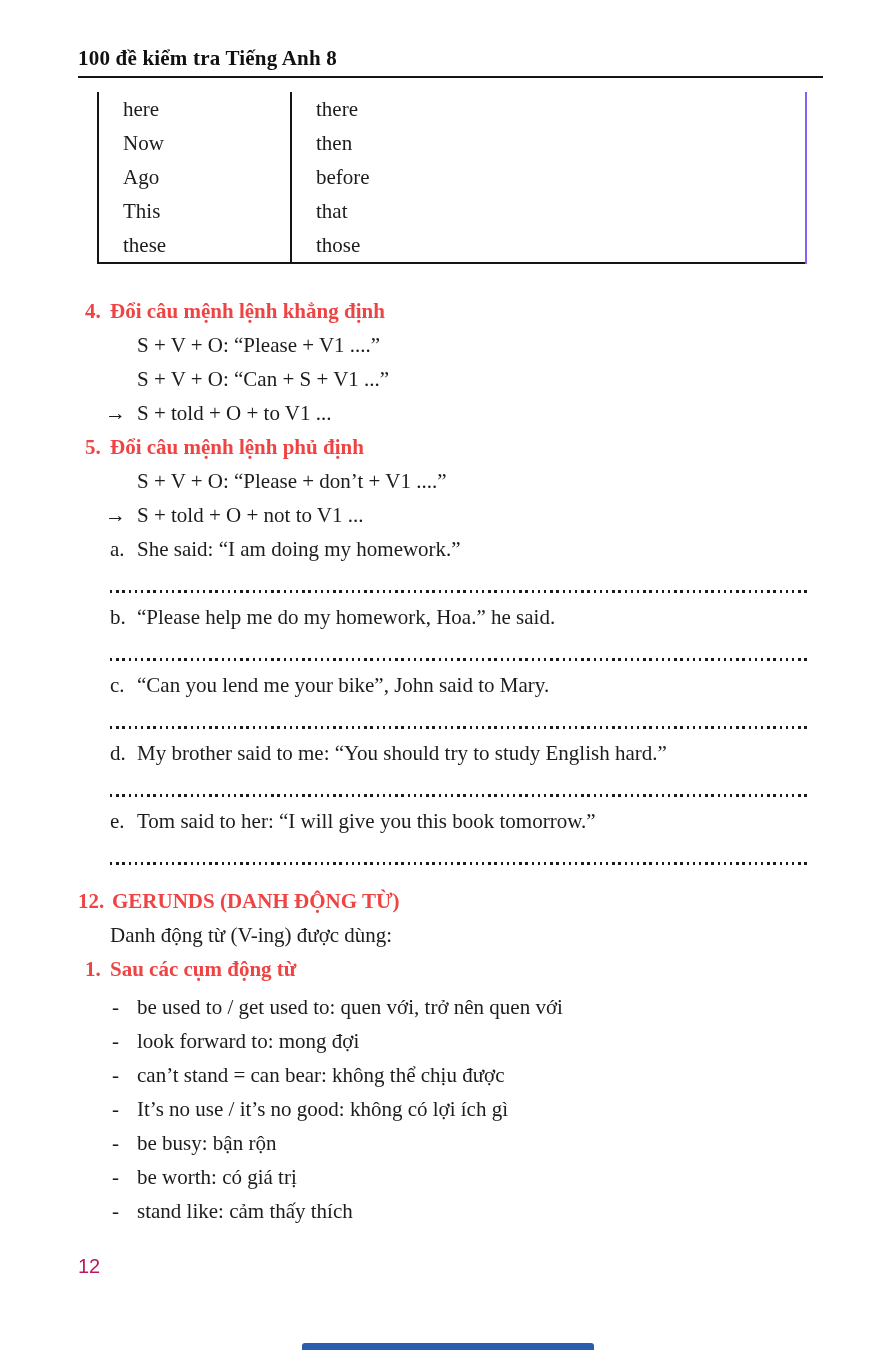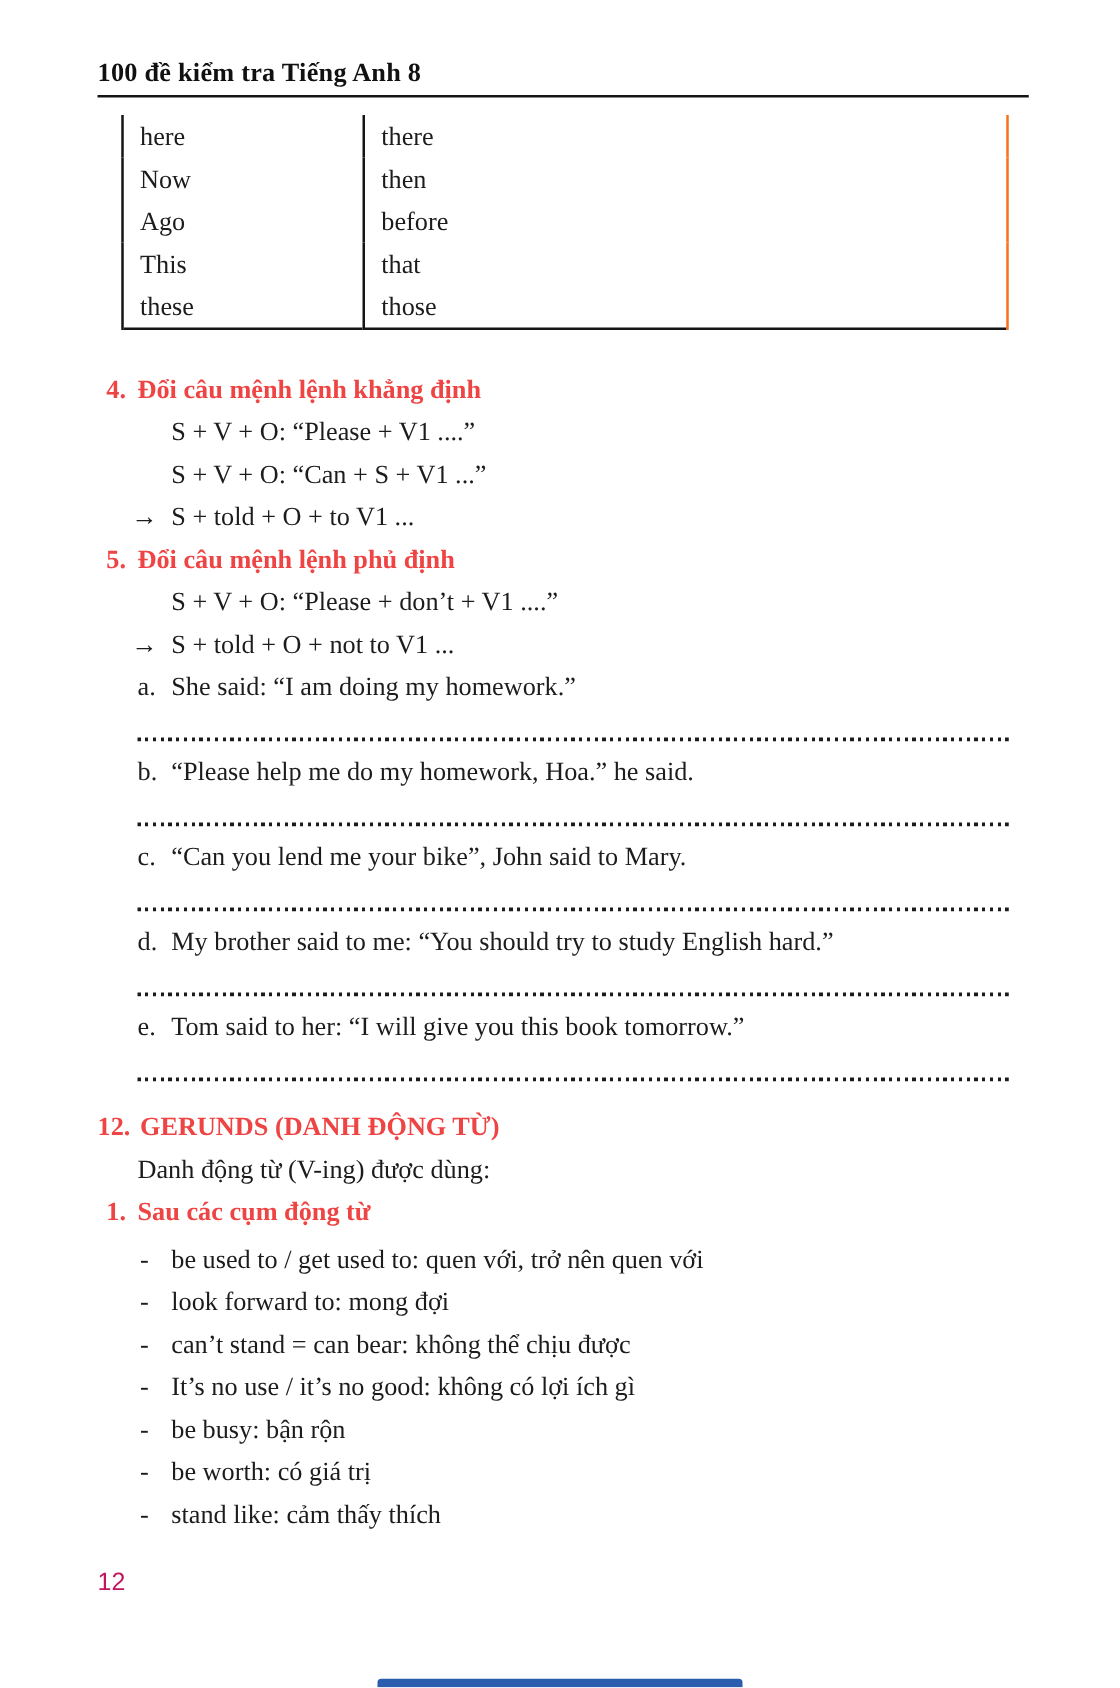--- a/index.html
+++ b/index.html
@@ -33,25 +33,25 @@
   .grammar-table {
     border-collapse: collapse;
     margin: 14px 0 0 97px;
     table-layout: fixed;
     width: 708px;
     border-bottom: 2px solid #151515;
   }
   .grammar-table td {
     border-left: 2px solid #151515;
     height: 34px;
-    padding: 0 0 0 13px;
+    padding: 0 0 0 24px;
     font-size: 21px;
     vertical-align: middle;
   }
-  .grammar-table td:last-child { border-right: 2px solid #f97316; }
+  .grammar-table td:last-child { border-right: 2px solid #8b5cf6; }
   .grammar-table col.c1 { width: 193px; }
   .grammar-table col.c2 { width: 515px; }
   
   .content { margin: 30px 0 0 78px; width: 745px; }
   .row { line-height: 34px; min-height: 34px; white-space: nowrap; }
   .heading { font-weight: bold; color: #ef4444; }
   .heading .num { display: inline-block; }
   .h-sub .num { margin-left: 7px; width: 25px; }
   .h-main { margin-top: 12px; }
   .h-main .num { margin-left: 0; width: 34px; }

